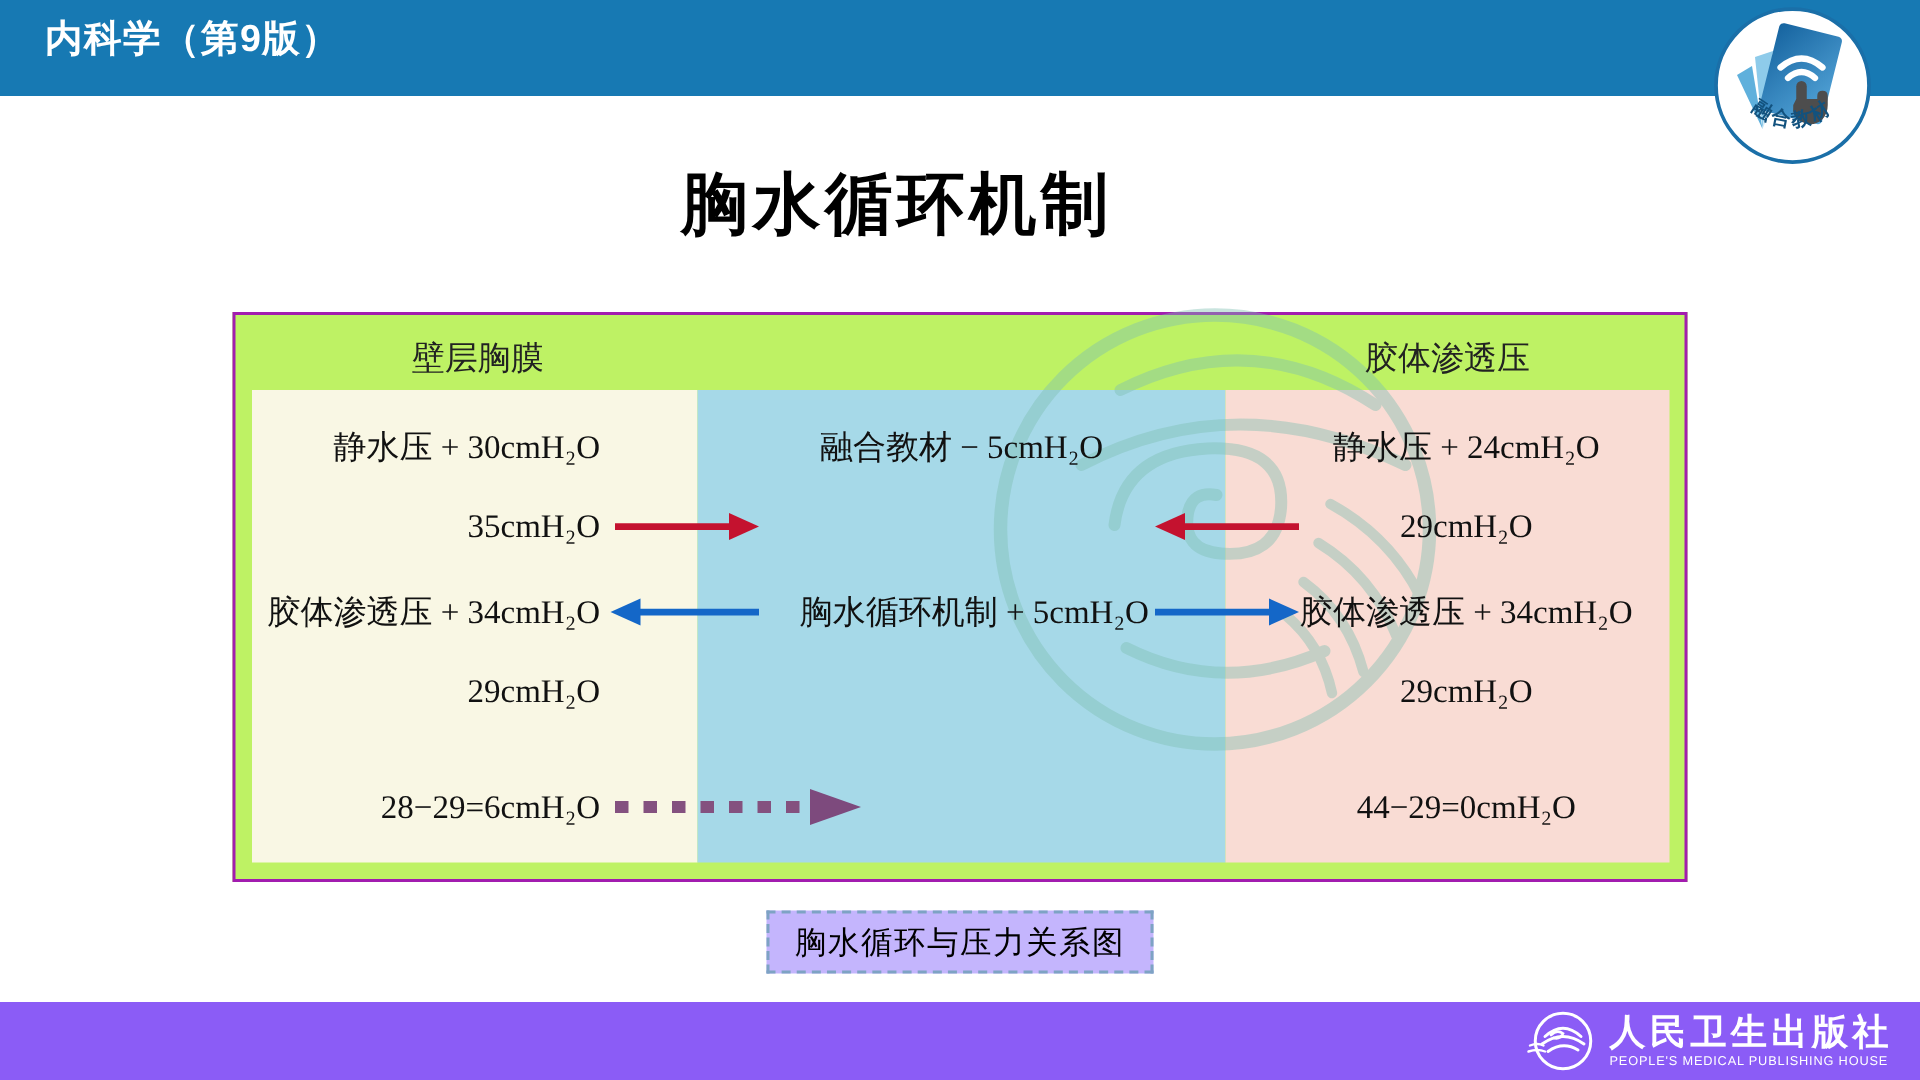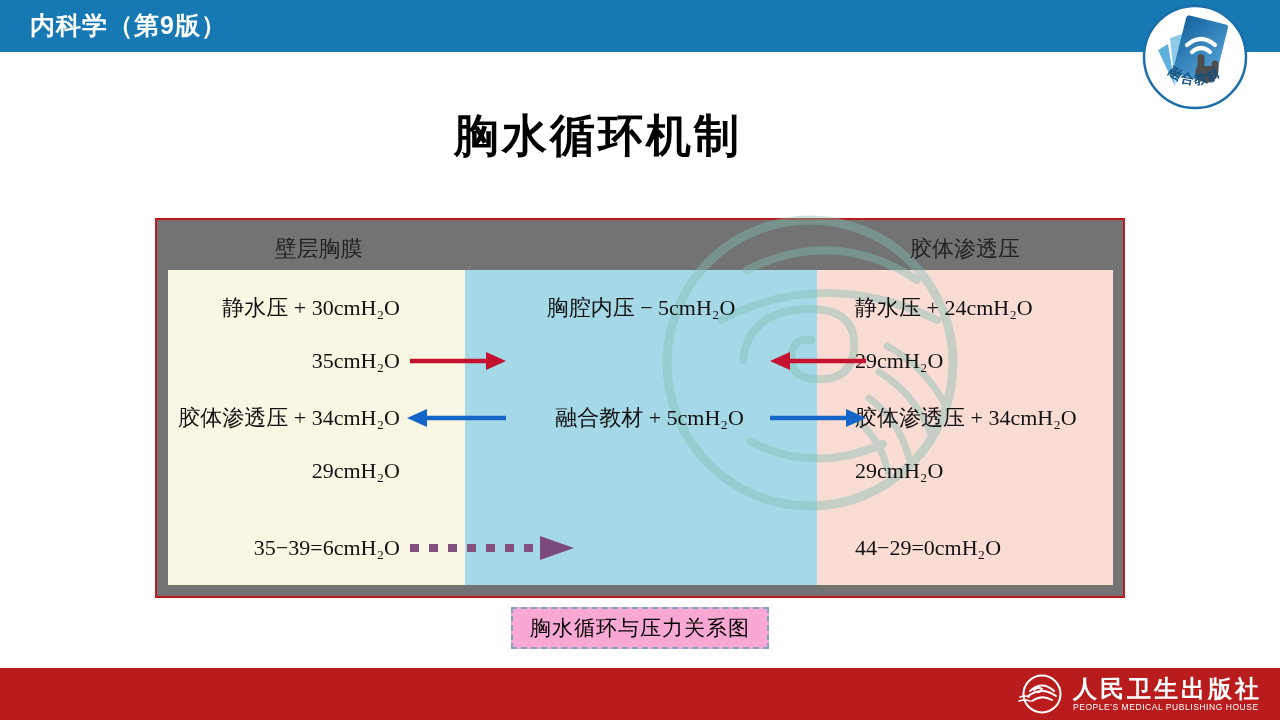--- a/index.html
+++ b/index.html
@@ -1,67 +1,67 @@
 <!DOCTYPE html>
 <html><head>
 <meta charset="utf-8">
 <style>
   html,body{margin:0;padding:0;background:#e8e8e8;}
   .slide{position:relative;width:1280px;height:720px;background:#ffffff;overflow:hidden;
          font-family:"Liberation Sans",sans-serif;margin:0 auto;}
 
   
-  .top-bar{position:absolute;top:0;left:0;width:1280px;height:52px;background:#1779b3;}
+  .top-bar{position:absolute;top:0;left:0;width:1280px;height:64px;background:#1779b3;}
   .top-bar-title{position:absolute;left:30px;top:9px;font-size:25px;font-weight:bold;color:#ffffff;letter-spacing:1px;}
 
   
   .badge{position:absolute;top:4px;right:32px;width:106px;height:106px;}
 
   
   .page-title{position:absolute;top:106px;left:0;width:1196px;text-align:center;
               font-size:45px;font-weight:800;color:#000;letter-spacing:3px;}
 
   
-  .panel{position:absolute;left:155px;top:218px;width:970px;height:380px;
-         background:#737373;border:2px solid #b91c1c;box-sizing:border-box;}
+  .panel{position:absolute;left:155px;top:208px;width:970px;height:380px;
+         background:#bef264;border:2px solid #a21caf;box-sizing:border-box;}
   .panel *{box-sizing:border-box;}
   .col-hdr{position:absolute;top:14px;font-size:22px;color:#222;text-align:center;z-index:3;}
   .hdr-left{left:13px;width:297px;}
   .hdr-mid{left:308px;width:352px;}
   .hdr-right{left:660px;width:296px;}
 
   .col{position:absolute;top:50px;height:315px;z-index:0;}
   .col-parietal{left:11px;width:297px;background:#f9f7e4;}
   .col-cavity{left:308px;width:352px;background:#a6d9e8;}
   .col-visceral{left:660px;width:296px;background:#f9dcd4;}
 
   .watermark{position:absolute;left:498px;top:-12px;z-index:1;pointer-events:none;}
 
   .dtext{position:absolute;z-index:2;font-family:"Liberation Serif","DejaVu Serif",serif;
          font-size:22px;color:#111;white-space:nowrap;line-height:28px;}
   .t-left{left:0;width:243px;text-align:right;}
-  .t-right{left:698px;width:245px;text-align:left;}
+  .t-right{left:698px;width:245px;text-align:center;}
   .row1{top:74px;} .row2{top:127px;} .row3{top:184px;} .row4{top:237px;} .row5{top:314px;}
   .t-m1{left:308px;width:352px;text-align:center;top:74px;}
   .t-m3{left:320px;width:345px;text-align:center;top:184px;}
 
   .arrow{position:absolute;z-index:2;}
   .ar-red-right{left:251px;top:130px;}
   .ar-red-left{left:611px;top:130px;}
   .ar-blue-left{left:248px;top:187px;}
   .ar-blue-right{left:611px;top:187px;}
   .ar-purple{left:250px;top:315px;}
 
   
   .caption{position:absolute;top:607px;left:50%;transform:translateX(-50%);
            border:2px dashed #7ea3c4;padding:5px 17px;font-size:21px;color:#000;
-           letter-spacing:1px;white-space:nowrap;background:#f9a8d4;}
+           letter-spacing:1px;white-space:nowrap;background:#c4b5fd;}
 
   
-  .bottom-bar{position:absolute;left:0;top:668px;width:1280px;height:52px;background:#b91c1c;}
+  .bottom-bar{position:absolute;left:0;top:668px;width:1280px;height:52px;background:#8b5cf6;}
   .publisher{position:absolute;right:18px;top:3px;display:flex;align-items:center;gap:9px;color:#fff;}
   .pub-text{display:flex;flex-direction:column;align-items:flex-start;}
   .pub-cn{font-family:"Liberation Serif","DejaVu Serif",serif;font-size:24px;font-weight:bold;letter-spacing:3px;line-height:26px;}
   .pub-en{font-size:8.5px;letter-spacing:0.55px;margin-top:0;}
 </style>
 </head>
 <body>
 
 <div class="slide">
 
@@ -120,24 +120,24 @@
         <path d="M214 190 Q244 212 254 250" stroke-width="7"></path>
         <path d="M202 212 Q226 232 233 264" stroke-width="7"></path>
         <path d="M96 234 Q160 266 228 236" stroke-width="8"></path>
       </g>
     </svg>
 
     <div class="dtext t-left row1">静水压 + 30cmH₂O</div>
     <div class="dtext t-left row2">35cmH₂O</div>
     <div class="dtext t-left row3">胶体渗透压 + 34cmH₂O</div>
     <div class="dtext t-left row4">29cmH₂O</div>
-    <div class="dtext t-left row5">35−39=6cmH₂O</div>
+    <div class="dtext t-left row5">28−29=6cmH₂O</div>
 
-    <div class="dtext t-m1">胸腔内压 − 5cmH₂O</div>
-    <div class="dtext t-m3">融合教材 + 5cmH₂O</div>
+    <div class="dtext t-m1">融合教材 − 5cmH₂O</div>
+    <div class="dtext t-m3">胸水循环机制 + 5cmH₂O</div>
 
     <div class="dtext t-right row1">静水压 + 24cmH₂O</div>
     <div class="dtext t-right row2">29cmH₂O</div>
     <div class="dtext t-right row3">胶体渗透压 + 34cmH₂O</div>
     <div class="dtext t-right row4">29cmH₂O</div>
     <div class="dtext t-right row5">44−29=0cmH₂O</div>
 
     <svg class="arrow ar-red-right" width="100" height="22" viewBox="0 0 100 22">
       <line x1="2" y1="11" x2="80" y2="11" stroke-width="4.5" stroke="#c4122f"></line>
       <polygon points="78,2 98,11 78,20" fill="#c4122f"></polygon>

